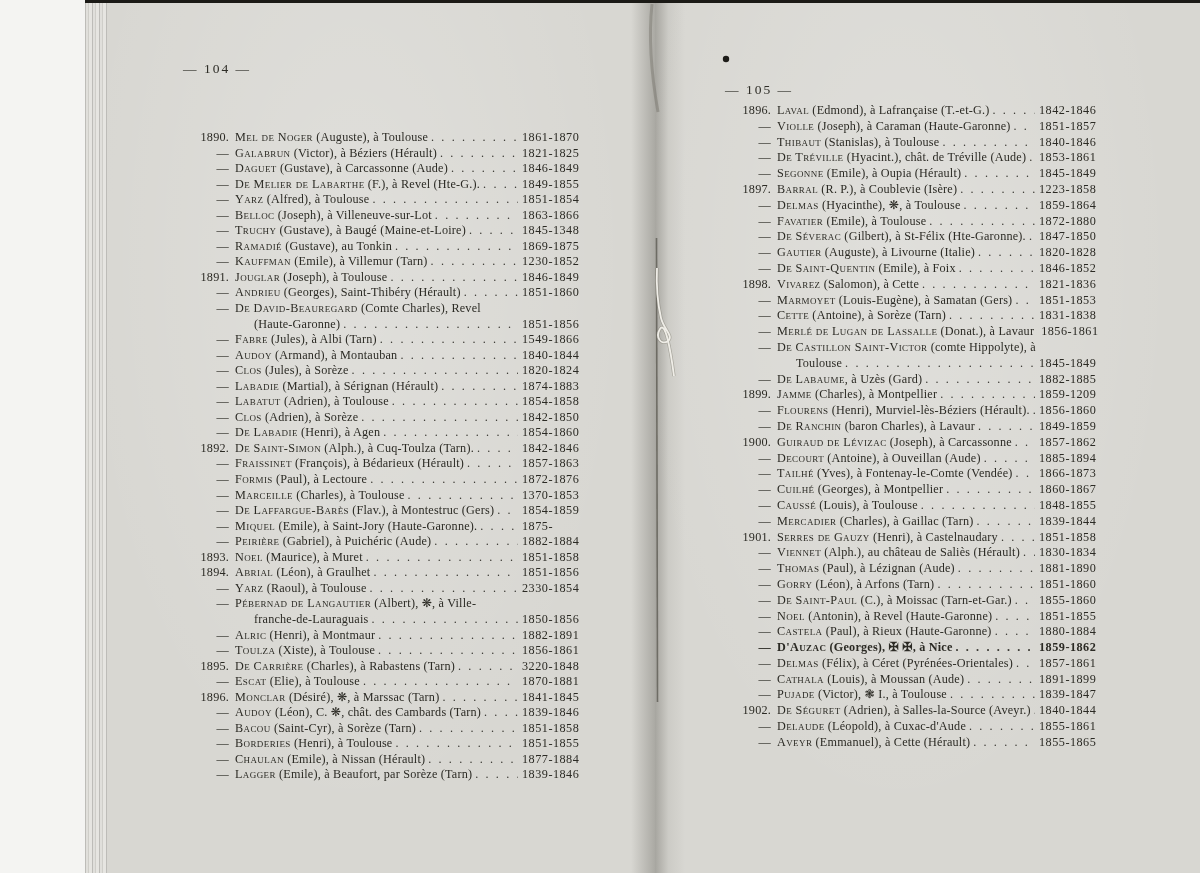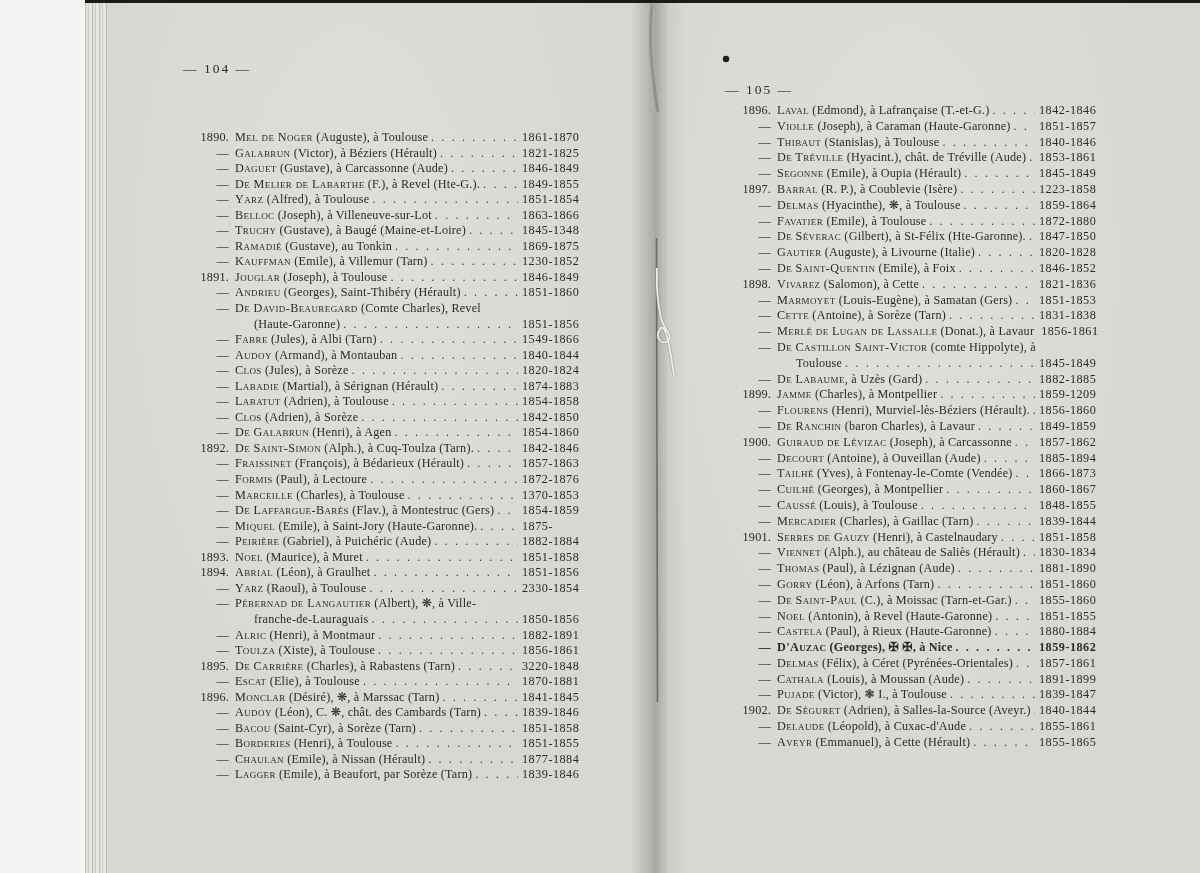--- a/index.html
+++ b/index.html
@@ -189,21 +189,21 @@
           <span class="rg">1854-1858</span>
         </div>
         <div class="row">
           <span class="yr">—</span>
           <span class="nm"><span class="sc">Clos</span> (Adrien), à Sorèze</span>
           <span class="leader">. . . . . . . . . . . . . . . . . . . . . . . . . . . . . . . . . . . . . . . . . . . . . . . . . . . . . . . . . . . . . . . . . . . . . . . . . . . . . . . . . . . . . . . . . . . . . . . . . . . . . . . . . . . . . . . . . . . . . . . . </span>
           <span class="rg">1842-1850</span>
         </div>
         <div class="row">
           <span class="yr">—</span>
-          <span class="nm"><span class="sc">De Galabrun</span> (Henri), à Agen</span>
+          <span class="nm"><span class="sc">De Labadie</span> (Henri), à Agen</span>
           <span class="leader">. . . . . . . . . . . . . . . . . . . . . . . . . . . . . . . . . . . . . . . . . . . . . . . . . . . . . . . . . . . . . . . . . . . . . . . . . . . . . . . . . . . . . . . . . . . . . . . . . . . . . . . . . . . . . . . . . . . . . . . . </span>
           <span class="rg">1854-1860</span>
         </div>
         <div class="row">
           <span class="yr">1892.</span>
           <span class="nm"><span class="sc">De Saint-Simon</span> (Alph.), à Cuq-Toulza (Tarn).</span>
           <span class="leader">. . . . . . . . . . . . . . . . . . . . . . . . . . . . . . . . . . . . . . . . . . . . . . . . . . . . . . . . . . . . . . . . . . . . . . . . . . . . . . . . . . . . . . . . . . . . . . . . . . . . . . . . . . . . . . . . . . . . . . . . </span>
           <span class="rg">1842-1846</span>
         </div>
         <div class="row">

